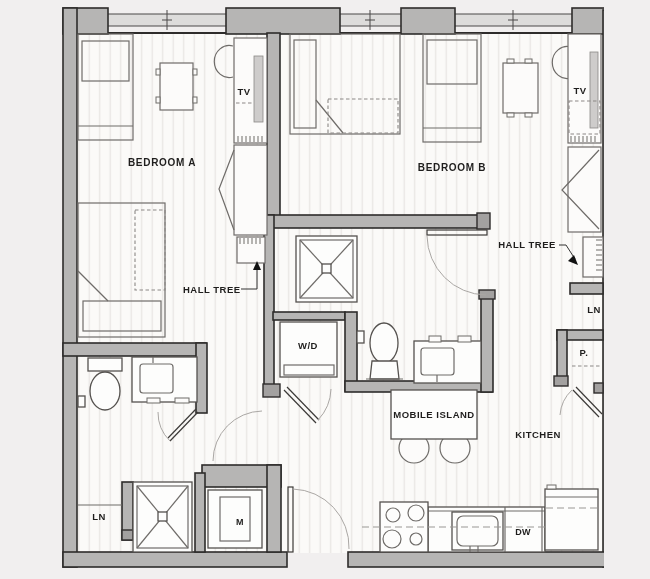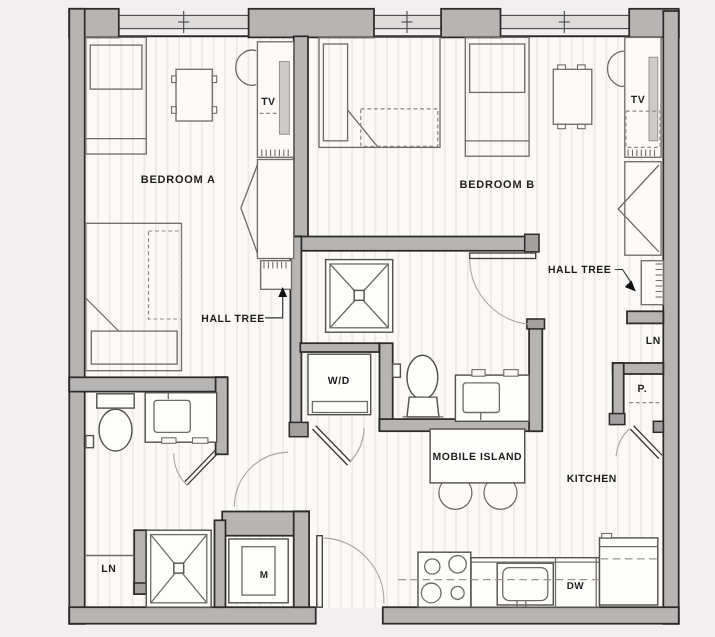--- a/index.html
+++ b/index.html
@@ -1,16 +1,16 @@
 <!DOCTYPE html>
 <html><head>
 <meta charset="utf-8">
 <style>
   html,body{margin:0;padding:0;background:#f1efef;}
-  #plan-wrap{position:relative;width:650px;height:579px;background:#f1efef;overflow:hidden;
+  #plan-wrap{position:relative;width:604px;height:579px;background:#f1efef;overflow:hidden;
              font-family:"Liberation Sans",sans-serif;}
   svg{display:block}
   svg text{font-family:"Liberation Sans",sans-serif;font-weight:700;fill:#1f1e1d;}
   .lbl{font-size:10px;letter-spacing:.7px;}
   .lbl-s{font-size:9.5px;letter-spacing:.5px;}
   .lbl-xs{font-size:9px;letter-spacing:.3px;}
   .wall{fill:#b6b5b4;stroke:#2e2c2b;stroke-width:1.6;}
   .cap{fill:#a3a1a0;stroke:#2e2c2b;stroke-width:1.4;}
   .win{fill:#dddcdb;stroke:#4a4848;stroke-width:1;}
   .furn{fill:none;stroke:#6f6c69;stroke-width:1.2;}

